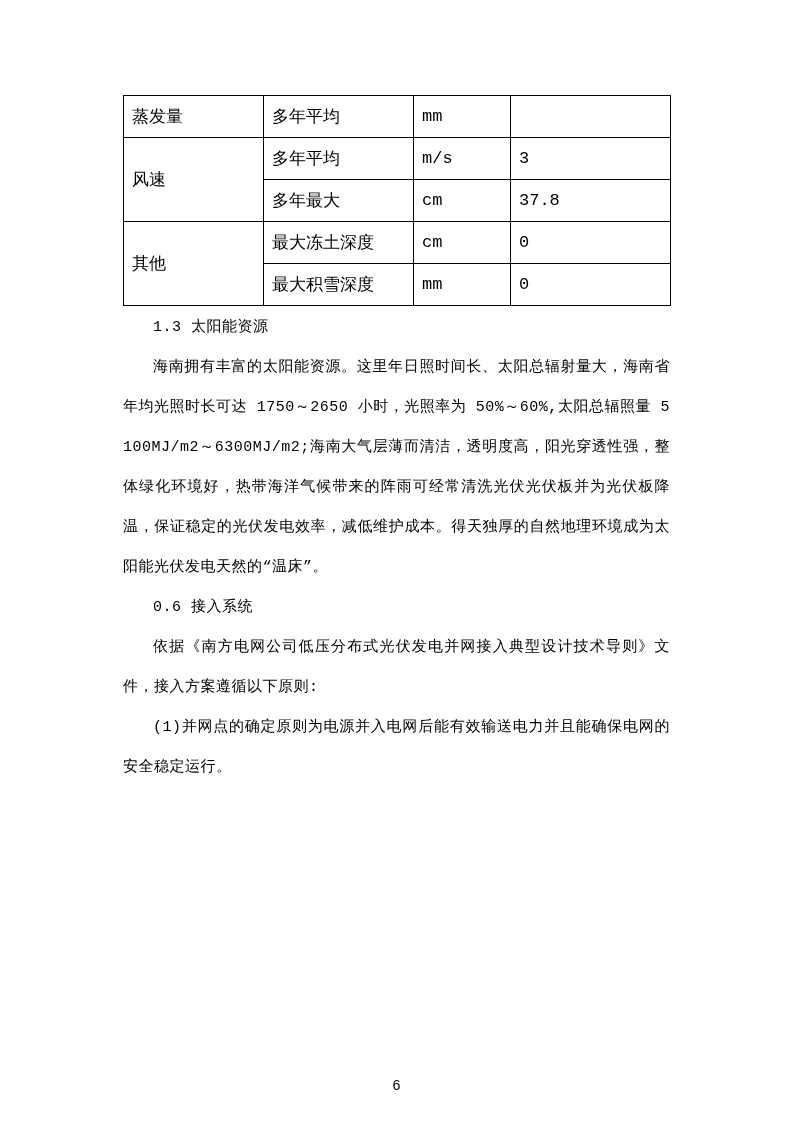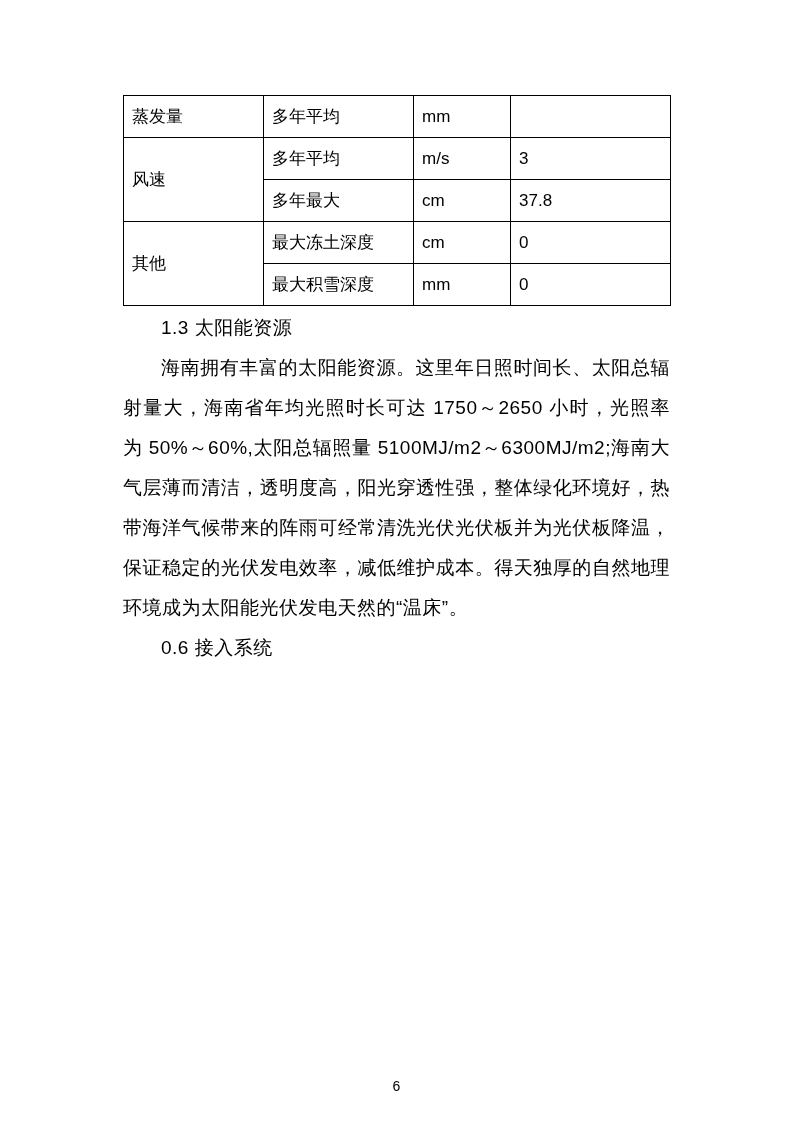--- a/index.html
+++ b/index.html
@@ -5,21 +5,21 @@
   html, body {
     margin: 0;
     padding: 0;
     background: #ffffff;
   }
   .page {
     position: relative;
     width: 793px;
     height: 1122px;
     background: #ffffff;
-    font-family: Liberation Sans, sans-serif;
+    font-family: Liberation Mono, monospace;
     color: #000000;
     overflow: hidden;
   }
   .content {
     position: absolute;
     left: 123px;
     top: 95px;
     width: 547px;
   }
   table.climate {
@@ -38,21 +38,21 @@
   }
   .col-cat  { width: 131px; }
   .col-item { width: 141px; }
   .col-unit { width: 88px;  }
   .col-val  { width: 151px; }
   .body-text {
     margin-top: 2px;
   }
   .para {
     margin: 0;
-    font-size: 19px;
+    font-size: 15px;
     line-height: 40px;
     text-align: justify;
     text-justify: inter-ideograph;
     text-indent: 2em;
     letter-spacing: 0.5px;
     word-break: break-all;
   }
   .footer {
     position: absolute;
     left: 0;
@@ -98,20 +98,22 @@
         <td class="col-unit">mm</td>
         <td class="col-val">0</td>
       </tr>
     </tbody>
       </table>
 
     <div class="body-text">
       <p class="para">1.3 太阳能资源</p>
       <p class="para">海南拥有丰富的太阳能资源。这里年日照时间长、太阳总辐射量大，海南省年均光照时长可达 1750～2650 小时，光照率为 50%～60%,太阳总辐照量 5100MJ/m2～6300MJ/m2;海南大气层薄而清洁，透明度高，阳光穿透性强，整体绿化环境好，热带海洋气候带来的阵雨可经常清洗光伏光伏板并为光伏板降温，保证稳定的光伏发电效率，减低维护成本。得天独厚的自然地理环境成为太阳能光伏发电天然的“温床”。</p>
       <p class="para">0.6 接入系统</p>
+      <p class="para">依据《南方电网公司低压分布式光伏发电并网接入典型设计技术导则》文件，接入方案遵循以下原则:</p>
+      <p class="para">(1)并网点的确定原则为电源并入电网后能有效输送电力并且能确保电网的安全稳定运行。</p>
     </div>
 
   </div>
 
   <div class="footer">
     <span>6</span>
   </div>
 </div>
 
 </body></html>

